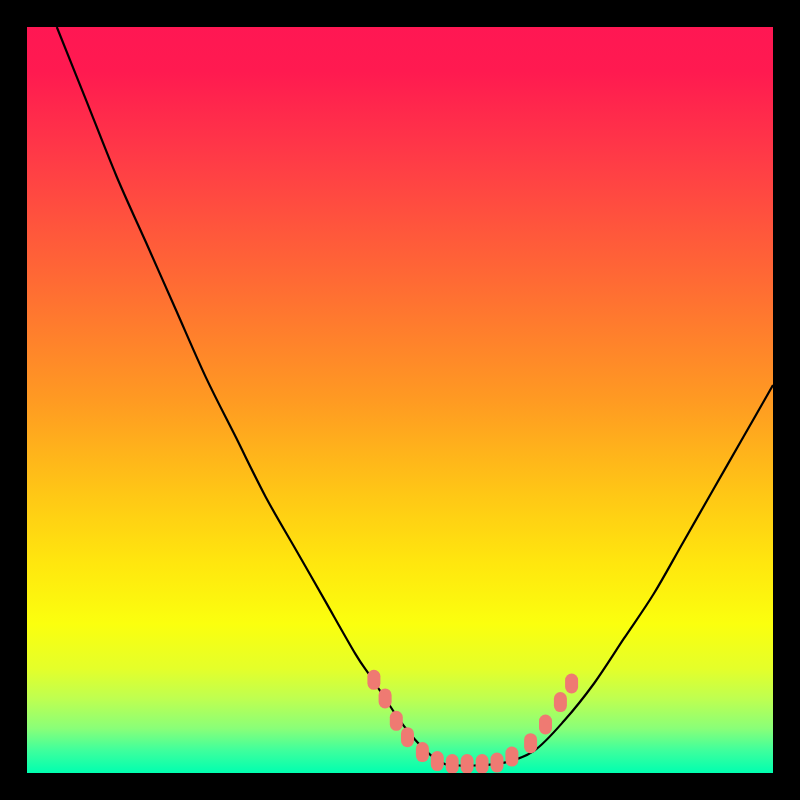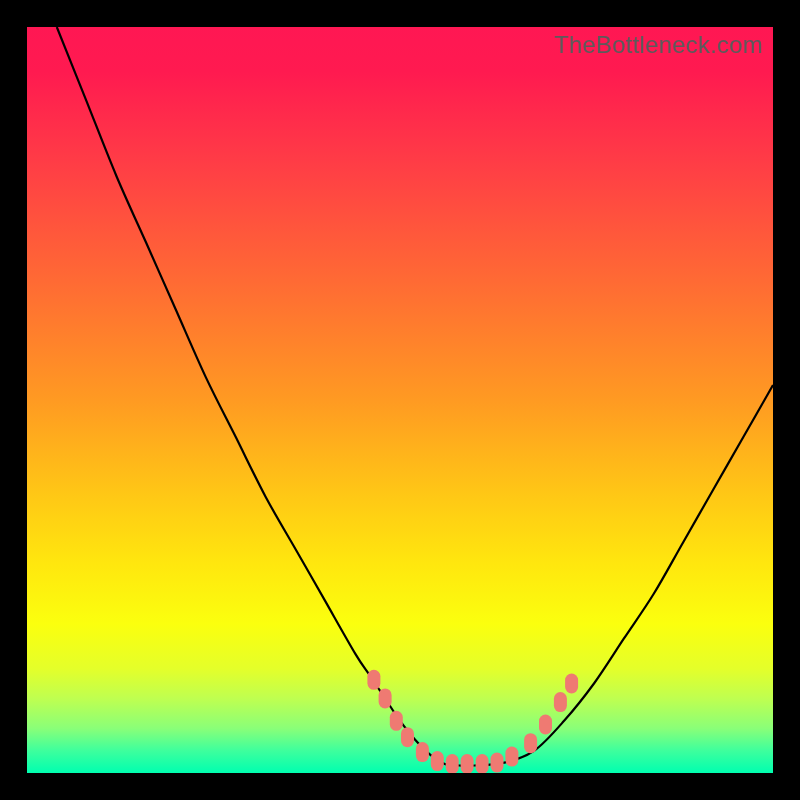--- a/index.html
+++ b/index.html
@@ -65,21 +65,20 @@
   }
   .marker {
     fill: #ef7a72;
   }
 </style>
 </head>
 <body>
 
 <div class="frame">
   <div class="plot-area">
-    <div class="watermark">TheBottleneck.com</div>
     <svg class="curve" viewBox="0 0 746 746" preserveAspectRatio="none">
       <path id="curve-path" class="curve-path" d="M 29.8 0.0 C 34.8 12.4, 49.7 49.7, 59.7 74.6 C 69.6 99.5, 79.6 125.6, 89.5 149.2 C 99.5 172.8, 109.4 194.0, 119.4 216.3 C 129.3 238.7, 139.3 261.1, 149.2 283.5 C 159.1 305.9, 169.1 329.5, 179.0 350.6 C 189.0 371.8, 198.9 390.4, 208.9 410.3 C 218.8 430.2, 228.8 451.3, 238.7 470.0 C 248.7 488.6, 258.6 504.8, 268.6 522.2 C 278.5 539.6, 288.5 557.0, 298.4 574.4 C 308.3 591.8, 320.8 614.2, 328.2 626.6 C 335.7 639.1, 338.2 641.6, 343.2 649.0 C 348.1 656.5, 353.1 663.9, 358.1 671.4 C 363.1 678.9, 368.0 686.9, 373.0 693.8 C 378.0 700.6, 382.9 706.8, 387.9 712.4 C 392.9 718.0, 397.9 723.2, 402.8 727.4 C 407.8 731.5, 412.8 735.2, 417.8 737.0 C 422.7 738.9, 427.7 738.3, 432.7 738.5 C 437.7 738.8, 440.1 739.0, 447.6 738.5 C 455.1 738.0, 467.5 738.0, 477.4 735.6 C 487.4 733.1, 497.3 730.6, 507.3 723.6 C 517.2 716.7, 527.2 705.0, 537.1 693.8 C 547.1 682.6, 557.0 670.2, 567.0 656.5 C 576.9 642.8, 586.9 626.6, 596.8 611.7 C 606.7 596.8, 616.7 583.1, 626.6 567.0 C 636.6 550.8, 646.5 532.1, 656.5 514.7 C 666.4 497.3, 676.4 479.9, 686.3 462.5 C 696.3 445.1, 706.2 427.7, 716.2 410.3 C 726.1 392.9, 741.0 366.8, 746.0 358.1"></path>
       <g id="markers">
           <rect x="340.4" y="642.8" width="13" height="20" rx="6.5" ry="6.5" class="marker"></rect>
           <rect x="351.6" y="661.4" width="13" height="20" rx="6.5" ry="6.5" class="marker"></rect>
           <rect x="362.8" y="683.8" width="13" height="20" rx="6.5" ry="6.5" class="marker"></rect>
           <rect x="374.0" y="700.2" width="13" height="20" rx="6.5" ry="6.5" class="marker"></rect>
           <rect x="388.9" y="715.1" width="13" height="20" rx="6.5" ry="6.5" class="marker"></rect>
           <rect x="403.8" y="724.1" width="13" height="20" rx="6.5" ry="6.5" class="marker"></rect>
           <rect x="418.7" y="727.0" width="13" height="20" rx="6.5" ry="6.5" class="marker"></rect>

